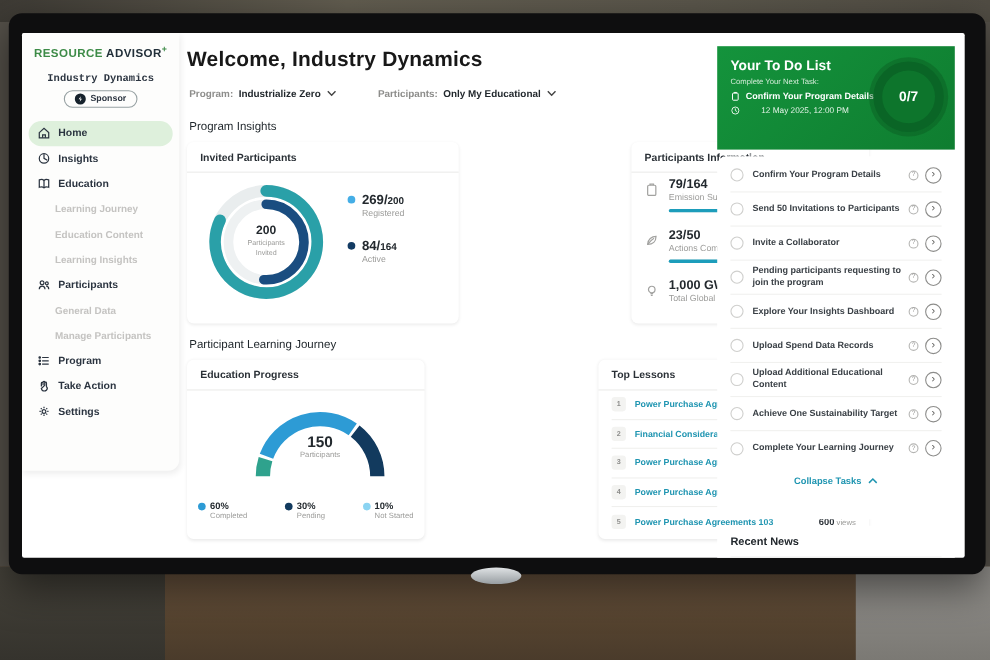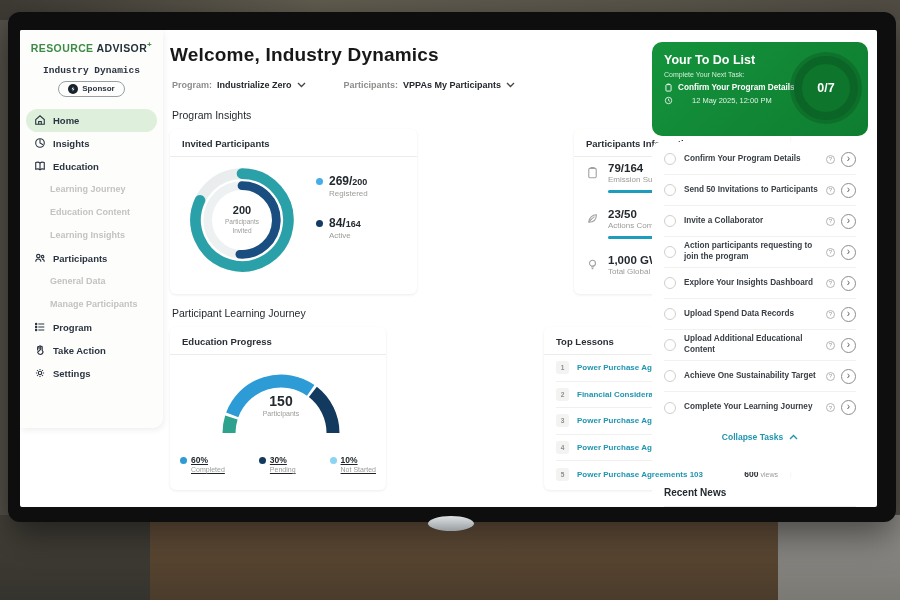--- a/index.html
+++ b/index.html
@@ -77,43 +77,43 @@
 
   .card-pinfo { left:404px; top:99px; width:216px; height:165px; }
   .pinfo-row { position:absolute; left:12px; width:192px; }
   .pinfo-row .icon { position:absolute; left:0; top:4px; }
   .pinfo-val { font-size:11.5px; font-weight:800; color:#23292e; padding-left:22px; }
   .pinfo-lab { font-size:8px; color:#9b9b99; padding-left:22px; margin-top:1px; }
   .pinfo-bar { margin:6px 0 0 22px; width:168px; height:3px; border-radius:2px; background:#e9e9e7; }
   .pinfo-bar-fill { height:3px; border-radius:2px; background:#1d9dbb; }
 
   .card-eduprog { left:0; top:297px; width:216px; height:163px; }
-  .gauge-wrap { position:absolute; left:36px; top:30px; width:150px; height:85px; }
+  .gauge-wrap { position:absolute; left:46px; top:30px; width:150px; height:85px; }
   .gauge-center { position:absolute; left:0; top:36px; width:150px; text-align:center; }
   .gauge-center .big { font-size:14px; font-weight:800; color:#23292e; }
   .gauge-center .small { font-size:7px; color:#9b9b99; margin-top:1px; }
-  .gauge-legend { position:absolute; left:10px; top:128px; width:196px; display:flex; justify-content:space-between;text-decoration:underline; }
+  .gauge-legend { position:absolute; left:10px; top:128px; width:196px; display:flex; justify-content:space-between; }
   .gl-item { position:relative; padding-left:11px; }
   .gl-dot { position:absolute; left:0; top:2px; width:7px; height:7px; border-radius:50%; }
   .gl-val { font-size:8.5px; font-weight:800; color:#23292e; }
   .gl-lab { font-size:7px; color:#9b9b99; margin-top:1px; }
 
   .card-lessons { left:374px; top:297px; width:246px; height:163px; }
   .lesson-row { display:flex; align-items:center; height:26.5px; margin:0 12px; border-bottom:1px solid #f0f0ee; cursor:pointer; }
   .lesson-row:last-child { border-bottom:none; }
   .lesson-rank { width:13px; height:13px; border-radius:3px; background:#f3f3f1; color:#8d8d8b;
     font-size:6.5px; font-weight:700; display:flex; align-items:center; justify-content:center; margin-right:8px; }
   .lesson-title { flex:1; font-size:8px; font-weight:700; color:#1f95b1; }
   .lesson-views { font-size:8.5px; font-weight:800; color:#2a3036; }
   .lesson-views .unit { font-size:7px; font-weight:400; color:#9b9b99; margin-left:2px; }
 
   
   .right-col { position:absolute; left:632px; top:0; width:216px; height:477px; }
   .todo-hero { position:absolute; left:0; top:12px; width:216px; height:94px;
-    background:linear-gradient(135deg,#14933c,#0f7d30); border-radius:10px; color:#fff; padding:11px 12px; }
+    background:linear-gradient(135deg,#14933c,#0f7d30); border-radius:0; color:#fff; padding:11px 12px; }
   .todo-hero-title { font-size:12.5px; font-weight:800; }
   .todo-hero-sub { font-size:7px; color:#d4ecd9; margin-top:4px; }
   .todo-hero-task { font-size:8.2px; font-weight:800; margin-top:5px; display:flex; align-items:center; gap:5px; }
   .todo-hero-time { font-size:7.5px; color:#e2f3e6; margin-top:4px; display:flex; align-items:center; gap:19px; }
   .todo-progress { position:absolute; right:10px; top:14px; width:64px; height:64px; border-radius:50%;
     background:#0d752c; border:8px solid #0a6526; box-shadow:0 0 0 4px rgba(8,80,28,.35);
     display:flex; align-items:center; justify-content:center; font-size:12.5px; font-weight:800; color:#fff; }
 
   .todo-panel { position:absolute; left:0; top:112px; width:216px; height:330px;
     background:#fff; border-radius:8px; padding:2px 12px; }
@@ -234,21 +234,21 @@
       <div class="filters">
         <div class="filter">
           <span class="filter-label">Program:</span>
           <span class="filter-value">Industrialize Zero</span>
           <svg width="9" height="6" viewBox="0 0 9 6" fill="none" stroke="#444" stroke-width="1.3">
               <path d="M1 1 L4.5 4.5 L8 1"></path>
             </svg>
         </div>
         <div class="filter">
           <span class="filter-label">Participants:</span>
-          <span class="filter-value">VPPAs My Participants</span>
+          <span class="filter-value">Only My Educational</span>
           <svg width="9" height="6" viewBox="0 0 9 6" fill="none" stroke="#444" stroke-width="1.3">
               <path d="M1 1 L4.5 4.5 L8 1"></path>
             </svg>
         </div>
       </div>
 
       <div class="section-head one">
         <span class="section-title">Program Insights</span>
         <span class="section-link">
           <span>Check More Insights</span>
@@ -432,21 +432,21 @@
           <span class="todo-go">›</span>
         </div>
         <div class="todo-item">
           <span class="todo-check"></span>
           <span class="todo-label">Invite a Collaborator</span>
           <span class="todo-info">?</span>
           <span class="todo-go">›</span>
         </div>
         <div class="todo-item">
           <span class="todo-check"></span>
-          <span class="todo-label">Action participants requesting to join the program</span>
+          <span class="todo-label">Pending participants requesting to join the program</span>
           <span class="todo-info">?</span>
           <span class="todo-go">›</span>
         </div>
         <div class="todo-item">
           <span class="todo-check"></span>
           <span class="todo-label">Explore Your Insights Dashboard</span>
           <span class="todo-info">?</span>
           <span class="todo-go">›</span>
         </div>
         <div class="todo-item">

